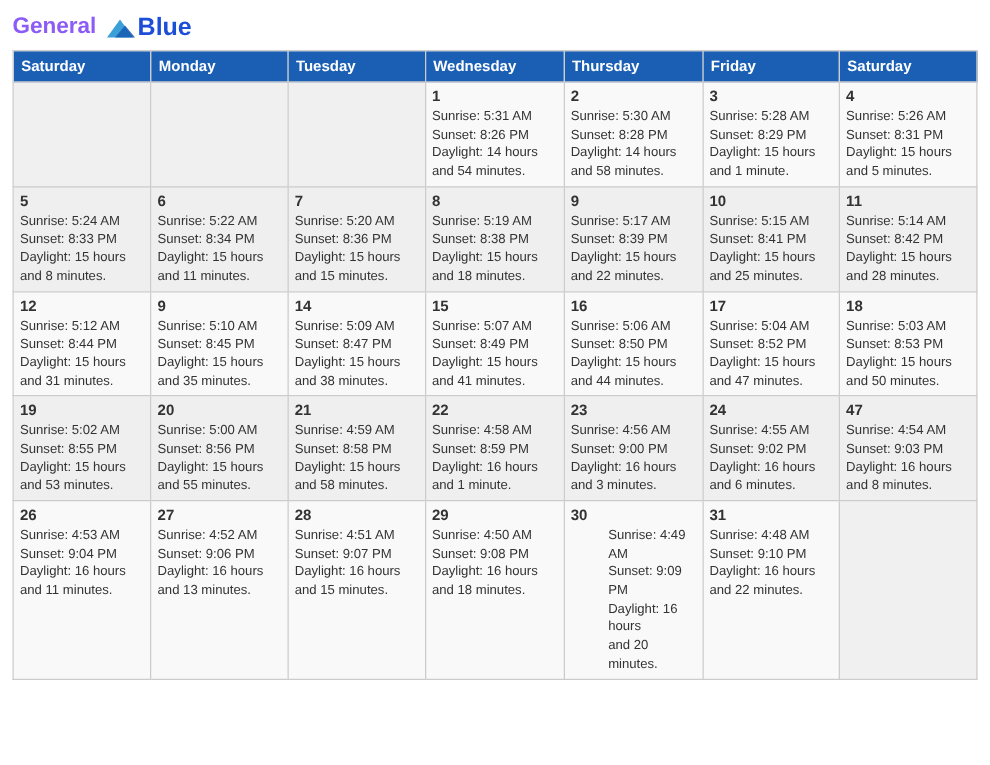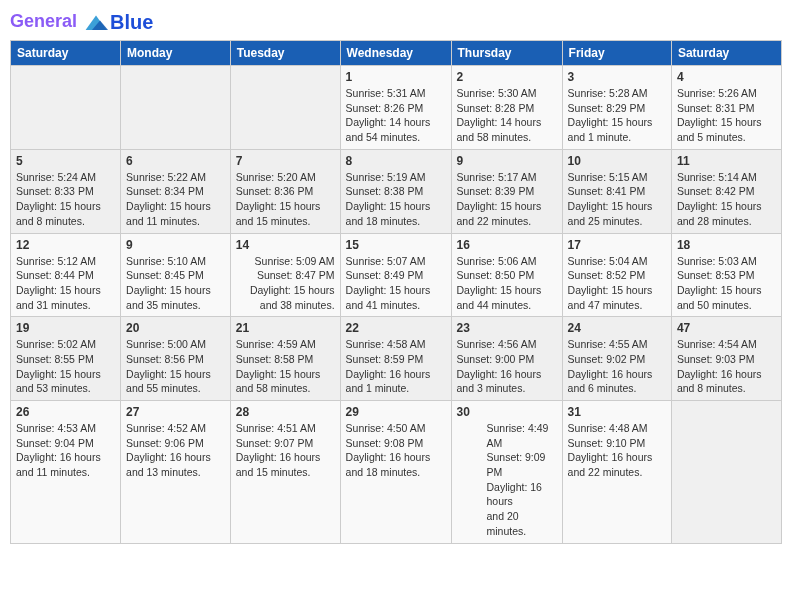--- a/index.html
+++ b/index.html
@@ -207,21 +207,21 @@
         </td>
         <td>
           <span class="day-num">9</span>
           <div class="day-info" style="white-space: pre-line;">Sunrise: 5:10 AM
 Sunset: 8:45 PM
 Daylight: 15 hours
 and 35 minutes.</div>
         </td>
         <td>
           <span class="day-num">14</span>
-          <div class="day-info" style="white-space: pre-line; text-align: right;">Sunrise: 5:09 AM
+          <div class="day-info" style="white-space: pre-line;">Sunrise: 5:09 AM
 Sunset: 8:47 PM
 Daylight: 15 hours
 and 38 minutes.</div>
         </td>
         <td>
           <span class="day-num">15</span>
           <div class="day-info" style="white-space: pre-line;">Sunrise: 5:07 AM
 Sunset: 8:49 PM
 Daylight: 15 hours
 and 41 minutes.</div>

